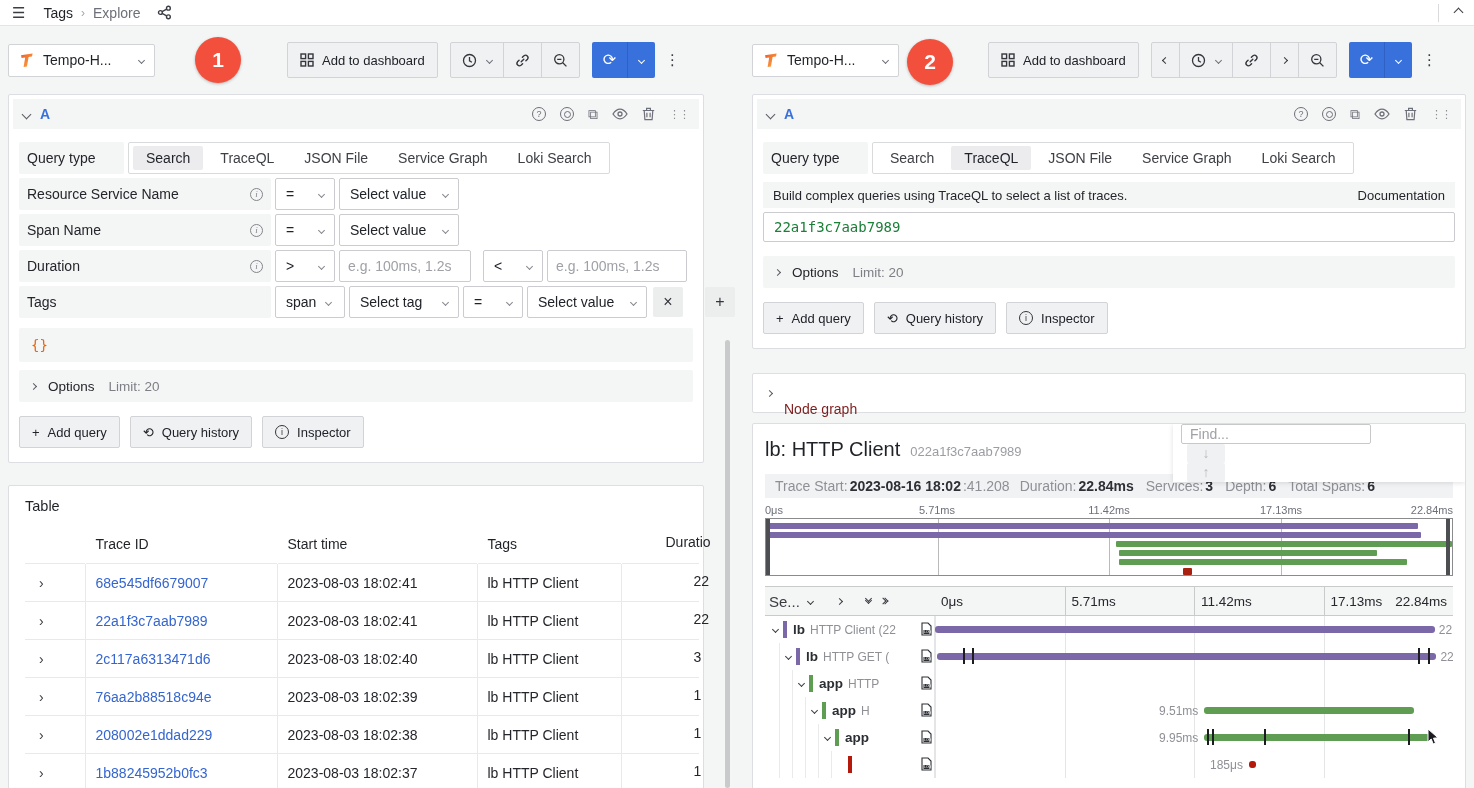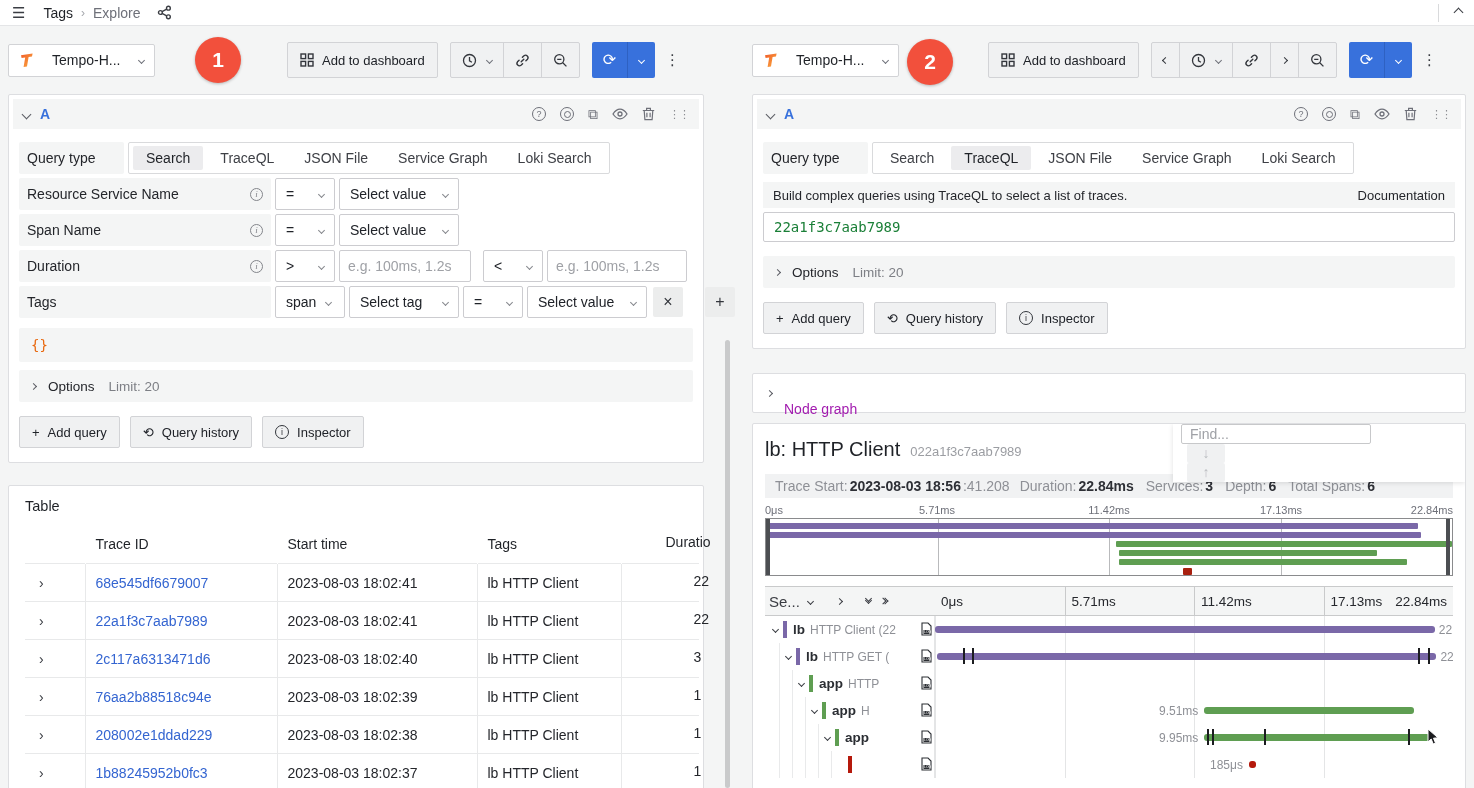--- a/index.html
+++ b/index.html
@@ -32,21 +32,21 @@
   .pane-right{ left:752px; width:714px; }
 
   
   .toolbar { height:36px; display:flex; align-items:center; }
   .btn, .grp { background:#f0f1f2; border:1px solid #d2d3d6; border-radius:2px; color:#202329; }
   .btn { height:36px; display:inline-flex; align-items:center; padding:0 12px; font-size:13px;
          font-weight:500; cursor:pointer; white-space:nowrap; }
   .btn .ic { margin-right:8px; display:inline-flex; }
   .ds-picker { height:33px; background:#fff; border:1px solid #d2d3d6; border-radius:2px;
                display:inline-flex; align-items:center; padding:0 10px; width:147px; cursor:pointer; }
-  .ds-picker .lbl { margin-left:17px; font-size:14px; color:#1f2227; flex:1; }
+  .ds-picker .lbl { margin-left:8px; font-size:14px; color:#1f2227; flex:1; }
   .ds-picker .chev { color:#6e7079; }
   .grp { display:inline-flex; height:36px; align-items:stretch; overflow:hidden; }
   .grp .gbtn { display:flex; align-items:center; padding:0 11px; border-left:1px solid #d2d3d6;
                cursor:pointer; color:#33363c; }
   .grp .gbtn:first-child { border-left:none; }
   .blue-btn { height:36px; display:inline-flex; align-items:stretch; background:#3871dc; border-radius:2px;
               color:#fff; overflow:hidden; cursor:pointer; }
   .blue-btn .half { display:flex; align-items:center; padding:0 11px; }
   .blue-btn .half+ .half { border-left:1px solid #2e61c2; }
   .refresh-g { font-size:16px; line-height:1; }
@@ -131,21 +131,21 @@
   .dur-h { display:inline-block; margin-left:34px; white-space:nowrap; overflow:hidden; max-width:44px; }
   .dur-v { display:inline-block; margin-left:62px; white-space:nowrap; overflow:hidden; max-width:15px; }
 
   
   .pane-scroll { position:absolute; left:725px; top:340px; width:5px; height:448px; background:#c9cacb;
                  border-radius:3px; z-index:5; cursor:pointer; }
 
   
   .node-panel { margin-top:24px; height:40px; display:flex; align-items:center; padding:0 14px; cursor:pointer; }
   .node-panel .chev { color:#5a5c63; margin-right:12px; }
-  .node-title { font-size:14px; color:#a21caf;margin-top:32px; }
+  .node-title { font-size:14px; color:#7f1d1d;margin-top:32px; }
 
   
   .trace-panel { margin-top:10px; height:420px; position:relative; padding:0 12px; overflow:hidden; }
   .tv-head { display:flex; align-items:baseline; padding-top:14px; height:46px;text-align:right; }
   .tv-title { font-size:20px; font-weight:500; color:#1f2227; }
   .tv-id { font-size:13px; color:#9b9da2; margin-left:10px; }
   .findbox { position:absolute; top:0; right:0; width:292px; height:58px; background:#fff;
              box-shadow:0 1px 5px rgba(0,0,0,.12); display:flex; align-items:flex-start; padding:0 8px; z-index:10;flex-direction:column; }
   .find-inp { width:190px; height:30px; border:1px solid #c7c8ca; border-radius:2px; padding:0 8px;
               font-size:14px; font-family:inherit; color:#202329; }
@@ -639,21 +639,21 @@
     <div class="findbox">
       <input class="find-inp" placeholder="Find..." style="">
       <span class="find-btn">↓</span>
       <span class="find-btn">↑</span>
     </div>
     <div class="tv-head">
       <span class="tv-title">lb: HTTP Client</span>
       <span class="tv-id">022a1f3c7aab7989</span>
     </div>
     <div class="summary">
-      <span class="fld"><span>Trace Start:</span><b>2023-08-03 18:56</b><span>:41.208</span></span>
+      <span class="fld"><span>Trace Start:</span><b>2023-08-16 18:02</b><span>:41.208</span></span>
       <span class="fld"><span>Duration:</span><b>22.84ms</b></span>
       <span class="fld"><span>Services:</span><b>3</b></span>
       <span class="fld"><span>Depth:</span><b>6</b></span>
       <span class="fld"><span>Total Spans:</span><b>6</b></span>
     </div>
 
     <div class="mm-ticks">
       <span style="left:0">0μs</span>
       <span style="left:25%;transform:translateX(-50%)">5.71ms</span>
       <span style="left:50%;transform:translateX(-50%)">11.42ms</span>

